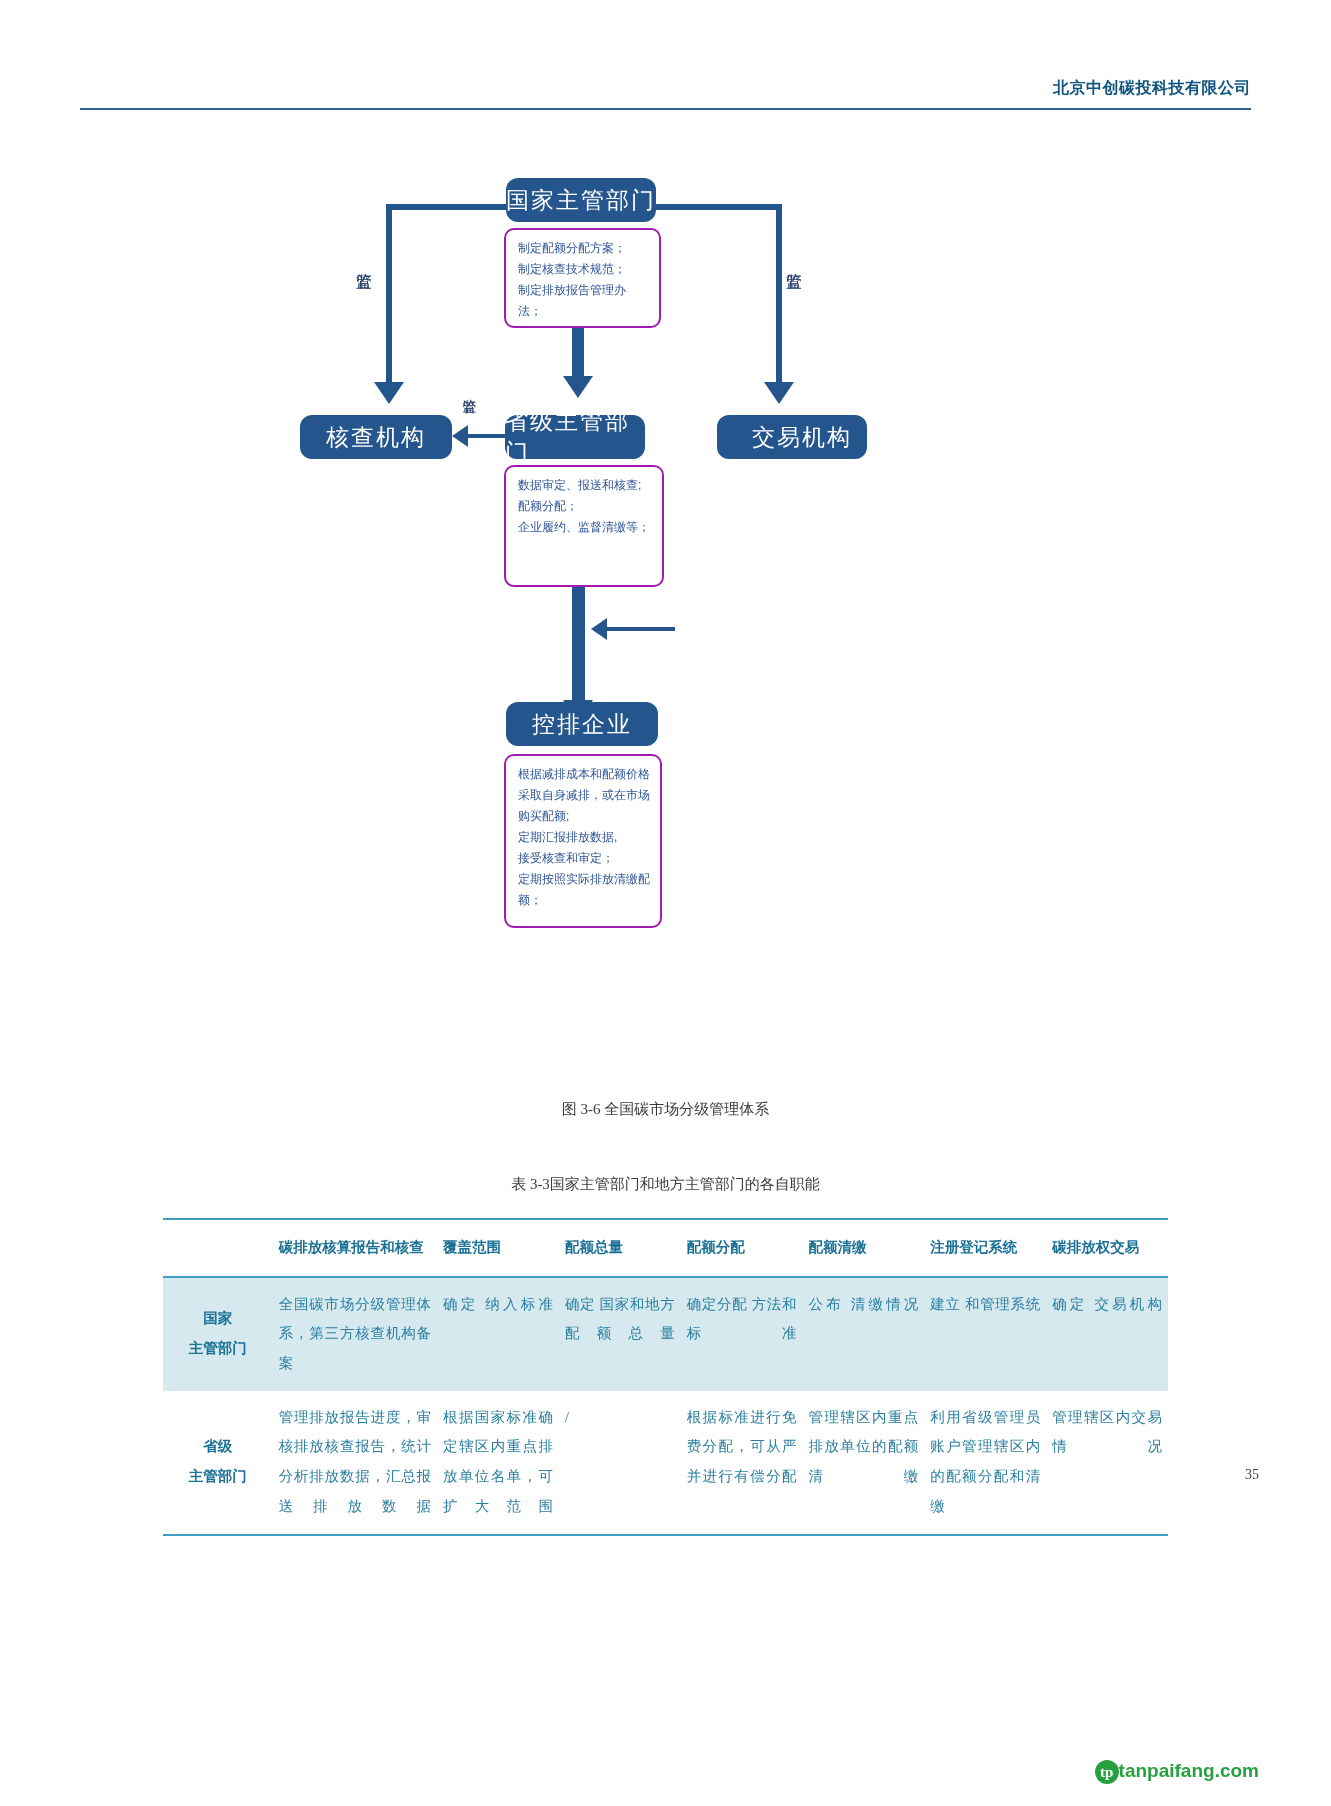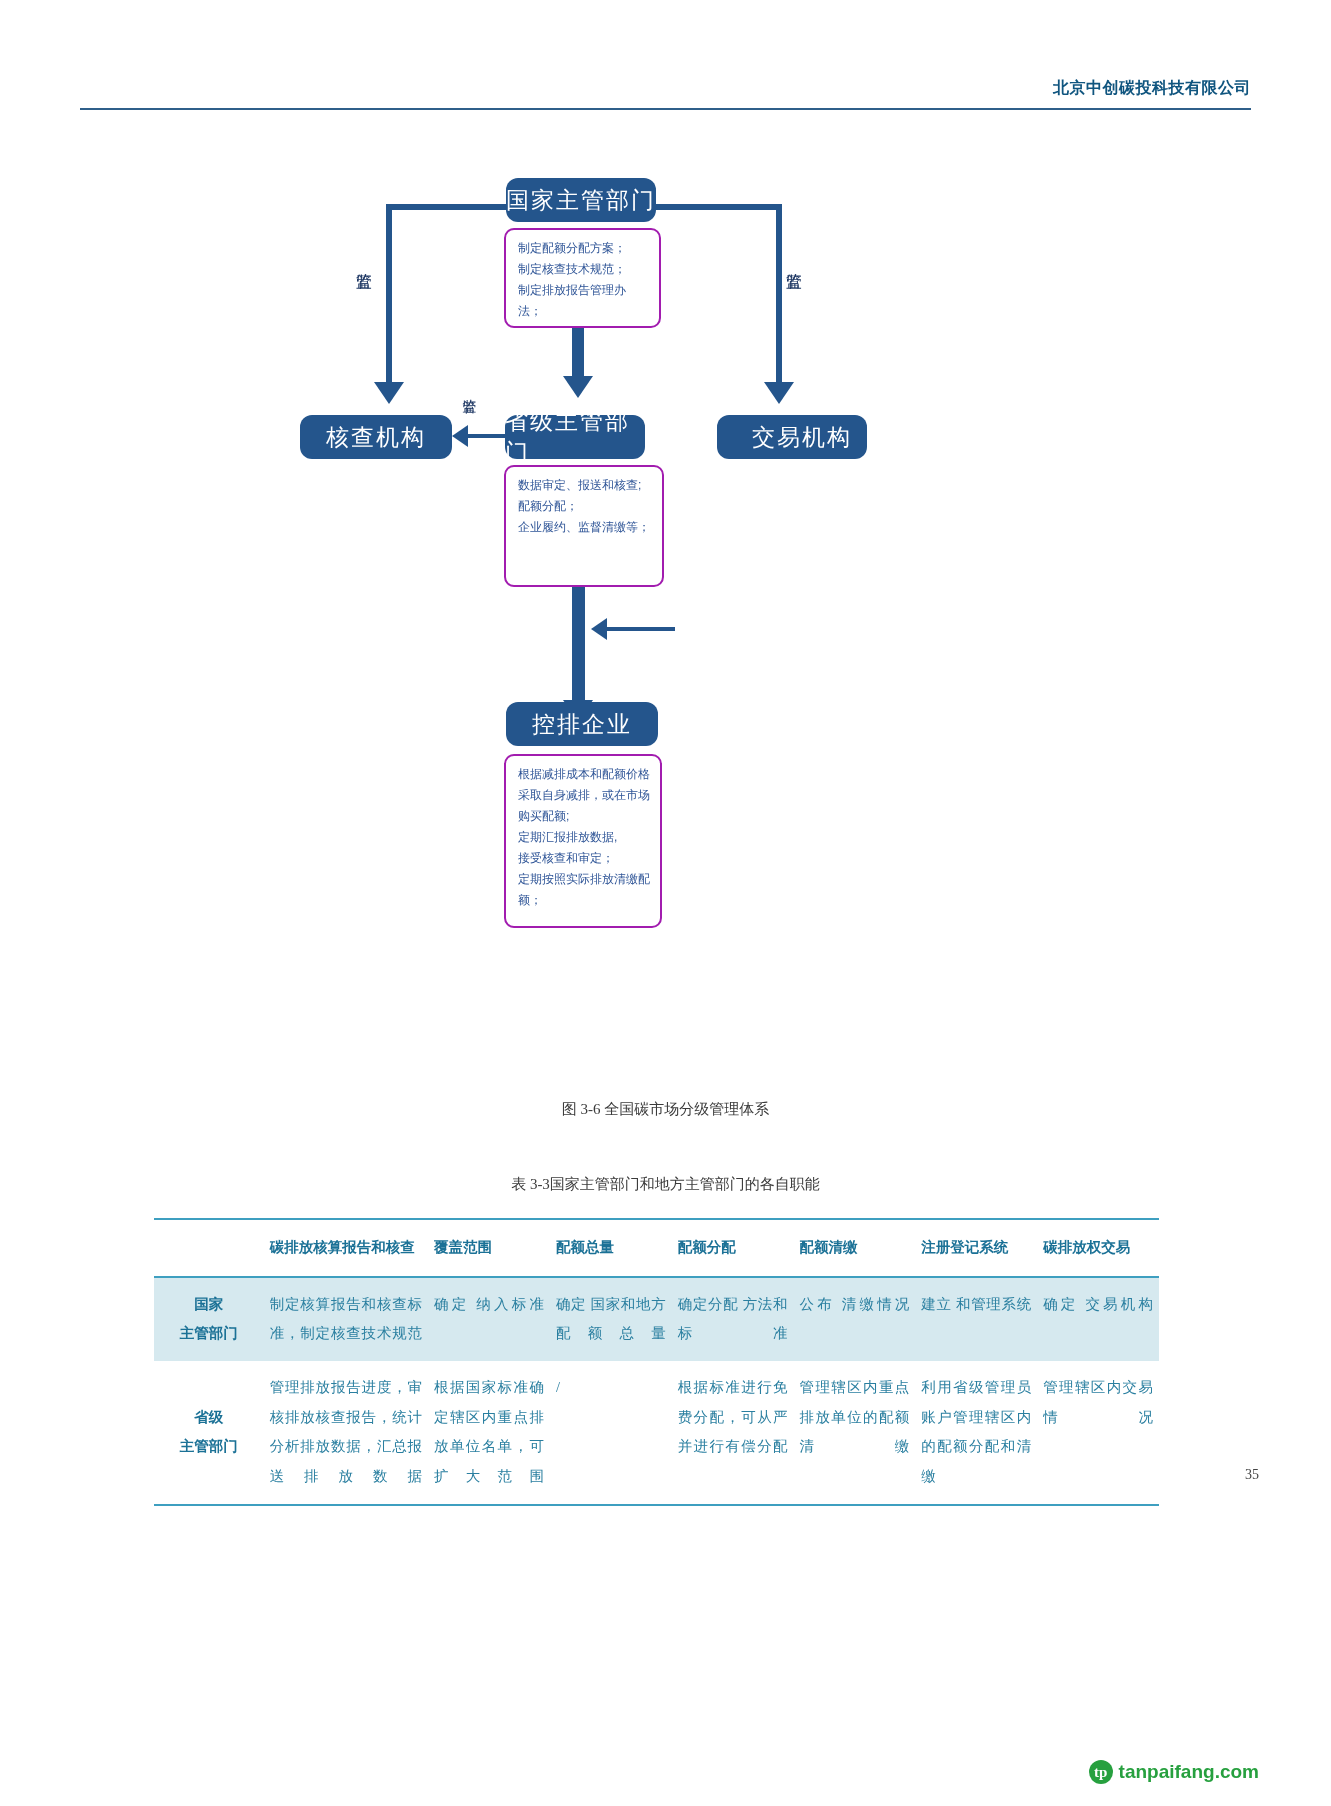--- a/index.html
+++ b/index.html
@@ -125,21 +125,21 @@
     width: 100%;
     text-align: center;
     font-family: "Liberation Serif", "DejaVu Serif", serif;
     font-size: 15px;
     color: #3b3b3b;
   }
 
   
   .data-table-wrap {
     position: absolute;
-    left: 154px;
+    left: 163px;
     top: 1218px;
     width: 1005px;
   }
   table.fn-table {
     border-collapse: collapse;
     width: 100%;
     font-family: "Liberation Serif", "DejaVu Serif", serif;
     font-size: 14.5px;
     color: #2a7fa0;
   }
@@ -188,22 +188,20 @@
     top: 1467px;
     font-family: "Liberation Serif", "DejaVu Serif", serif;
     font-size: 14px;
     color: #444;
   }
   .brand-logo {
     position: absolute;
     right: 72px;
     bottom: 22px;
     display: flex;
-    align-items: center;
-    gap: 6px;
   }
   .brand-mark {
     width: 24px; height: 24px;
     border-radius: 50%;
     background: #27a03f;
     color: #ffffff;
     font-size: 15px;
     font-weight: bold;
     display: flex;
     align-items: center;
@@ -299,21 +297,21 @@
         <th class="col-d">配额分配</th>
         <th class="col-e">配额清缴</th>
         <th class="col-f">注册登记系统</th>
         <th class="col-g">碳排放权交易</th>
       </tr>
     </thead>
     <tbody>
       <tr class="shade">
         <td class="rowhead">国家
 主管部门</td>
-        <td>制定核算报告和核查标准，制定核查技术规范</td>
+        <td>全国碳市场分级管理体系，第三方核查机构备案</td>
         <td>确定
 纳入标准</td>
         <td>确定
 国家和地方配额总量</td>
         <td>确定分配
 方法和标准</td>
         <td>公布
 清缴情况</td>
         <td>建立
 和管理系统</td>

